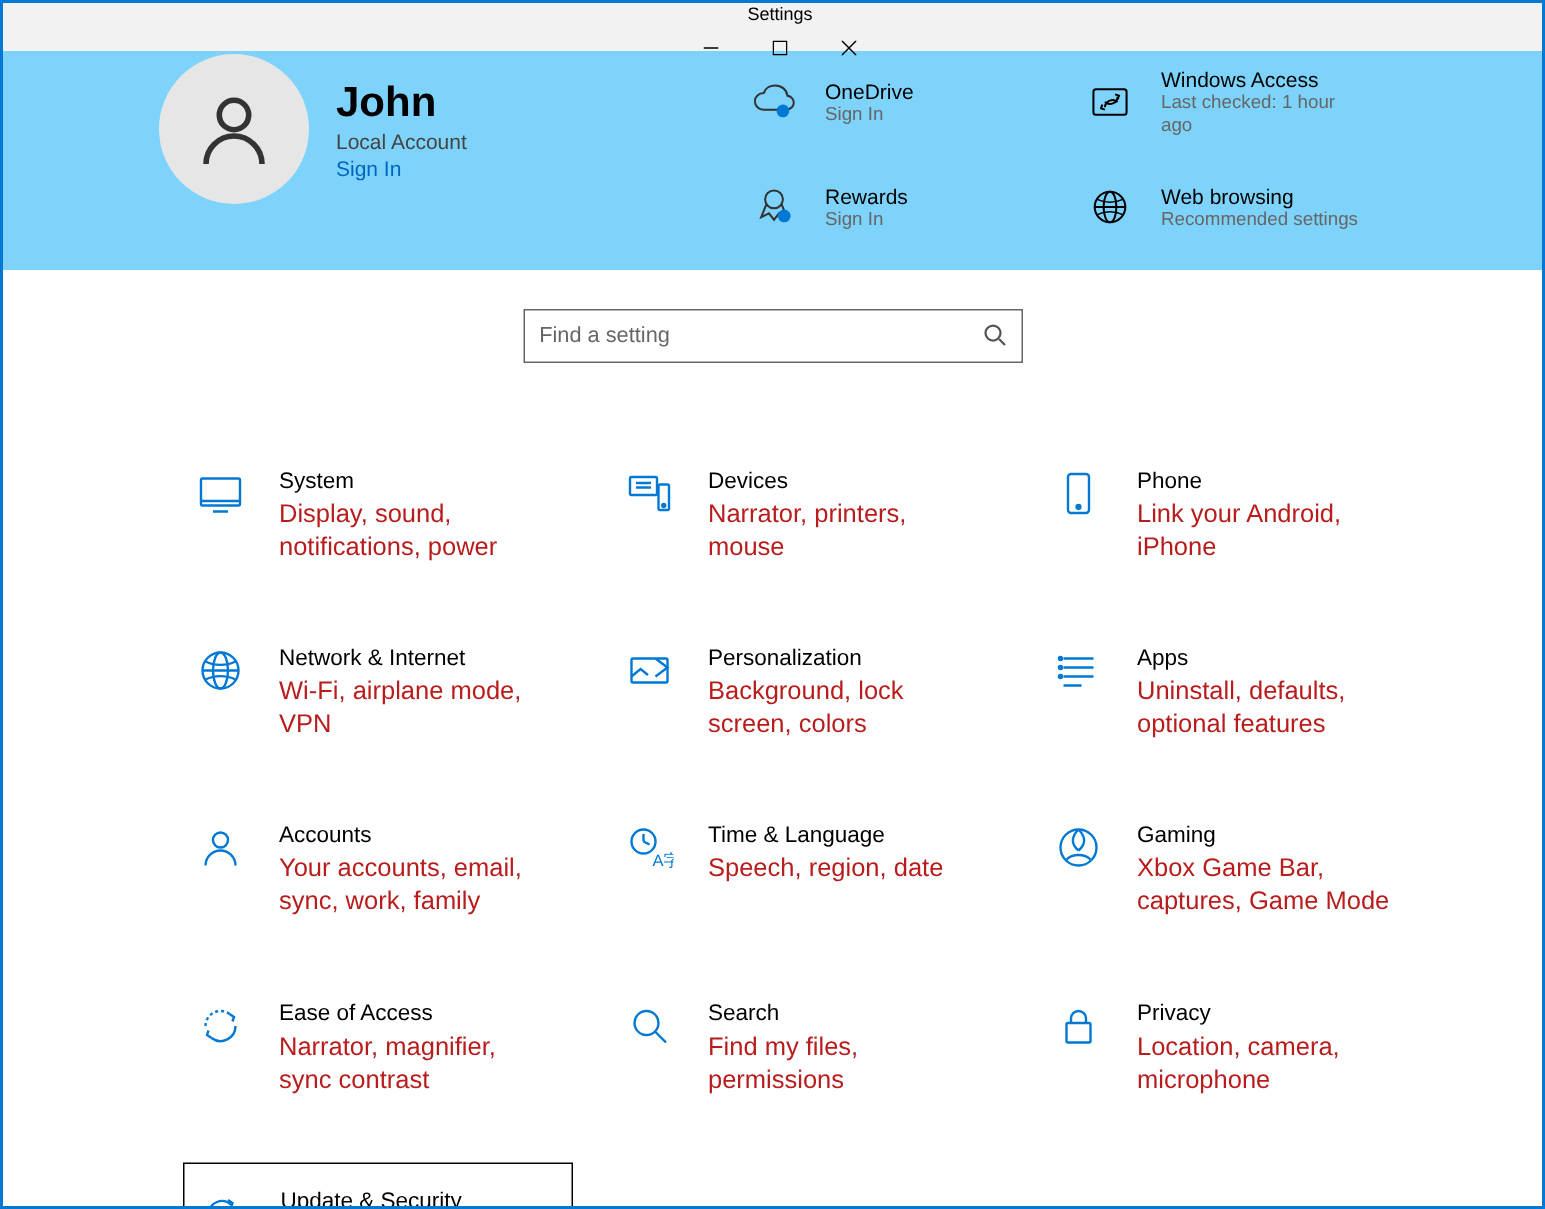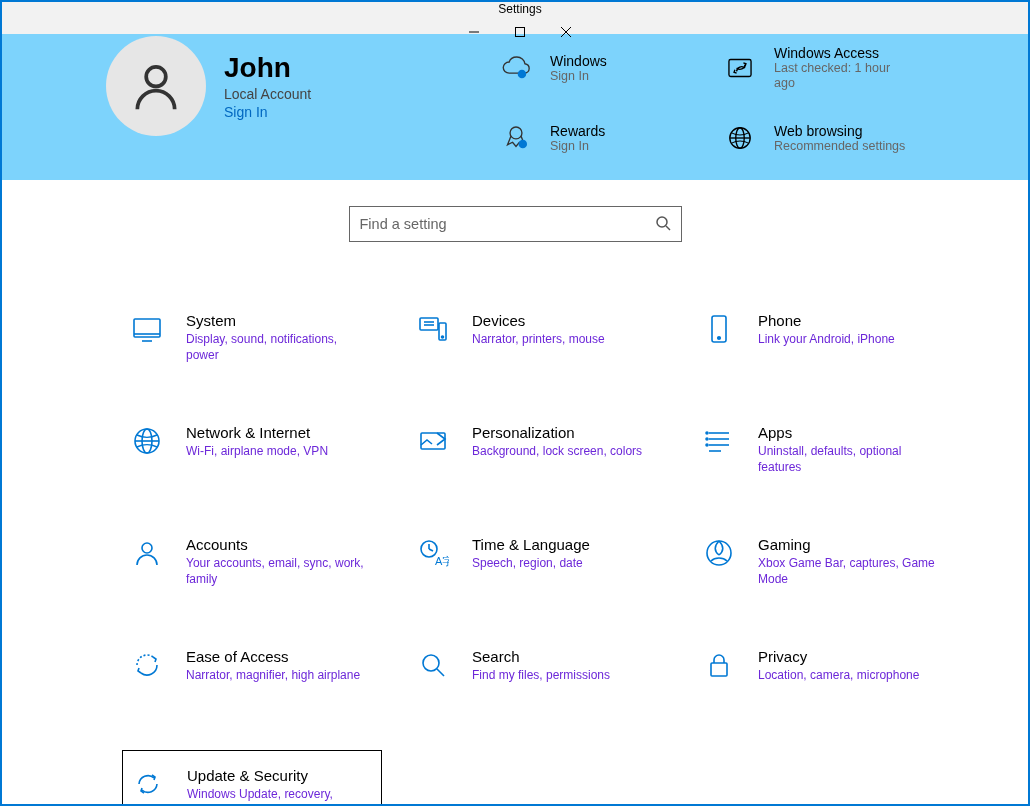--- a/index.html
+++ b/index.html
@@ -106,21 +106,21 @@
     border: 1.5px solid #000;
     padding: 16px 10px 16px 8px;
     width: 260px;
   }
   .cat-icon {
     width: 34px; height: 34px; flex-shrink: 0;
     display: flex; align-items: center; justify-content: center;
   }
   .cat-icon svg { width: 32px; height: 32px; stroke: #0078d4; fill: none; stroke-width: 1.6; }
   .cat-title { font-size: 15px; font-weight: 400; color: #000; margin-bottom: 3px; }
-  .cat-sub { font-size: 12px; color: #6d28d9; line-height: 1.3; max-width: 180px; }
+  .cat-sub { font-size: 17px; color: #b91c1c; line-height: 1.3; max-width: 180px; }
 </style>
 </head>
 <body>
 
 <div class="titlebar">
   <div class="title">Settings</div>
   <div class="win-controls">
     <div class="win-btn">
       <svg viewBox="0 0 10 10">
           <line x1="0" y1="5" x2="10" y2="5" stroke="#000" stroke-width="1"></line>
@@ -158,21 +158,21 @@
   <div class="tiles">
 
     <div class="tile">
       <div class="tile-icon">
         <svg viewBox="0 0 40 40">
           <path d="M12 26c-4 0-7-3-7-6.5S8 13 12 13c1-4 5-6 9-6 5 0 9 3.5 9.5 8 3 .5 5 3 5 5.5 0 3-2.5 5.5-6 5.5H12z" fill="none" stroke="#333" stroke-width="1.6"></path>
           <circle cx="27" cy="27" r="5" fill="#0078d4"></circle>
         </svg>
       </div>
       <div>
-        <div class="tile-title">Windows</div>
+        <div class="tile-title">OneDrive</div>
         <div class="tile-sub">Sign In</div>
       </div>
     </div>
 
     <div class="tile">
       <div class="tile-icon">
         <svg viewBox="0 0 40 40">
           <rect x="7" y="10" width="26" height="20" rx="2" fill="none" stroke="#000" stroke-width="1.6"></rect>
           <path d="M16 24a6 6 0 0 1 10-4M26 16a6 6 0 0 1-10 4" fill="none" stroke="#000" stroke-width="1.6"></path>
           <path d="M24 14l3 1-1 3M16 26l-3-1 1-3" fill="none" stroke="#000" stroke-width="1.6"></path>
@@ -363,21 +363,21 @@
   <div class="cat">
     <div class="cat-icon">
       <svg viewBox="0 0 32 32">
           <path d="M6 16a10 10 0 0 1 16-8" stroke-dasharray="2 2"></path>
           <path d="M26 16a10 10 0 0 1-16 8"></path>
           <path d="M22 8l3 2-1 3M10 24l-3-2 1-3"></path>
         </svg>
     </div>
     <div>
       <div class="cat-title">Ease of Access</div>
-      <div class="cat-sub">Narrator, magnifier, high airplane</div>
+      <div class="cat-sub">Narrator, magnifier, sync contrast</div>
     </div>
   </div>
 
   <div class="cat">
     <div class="cat-icon">
       <svg viewBox="0 0 32 32">
           <circle cx="14" cy="14" r="8"></circle>
           <line x1="20" y1="20" x2="27" y2="27"></line>
         </svg>
     </div>

